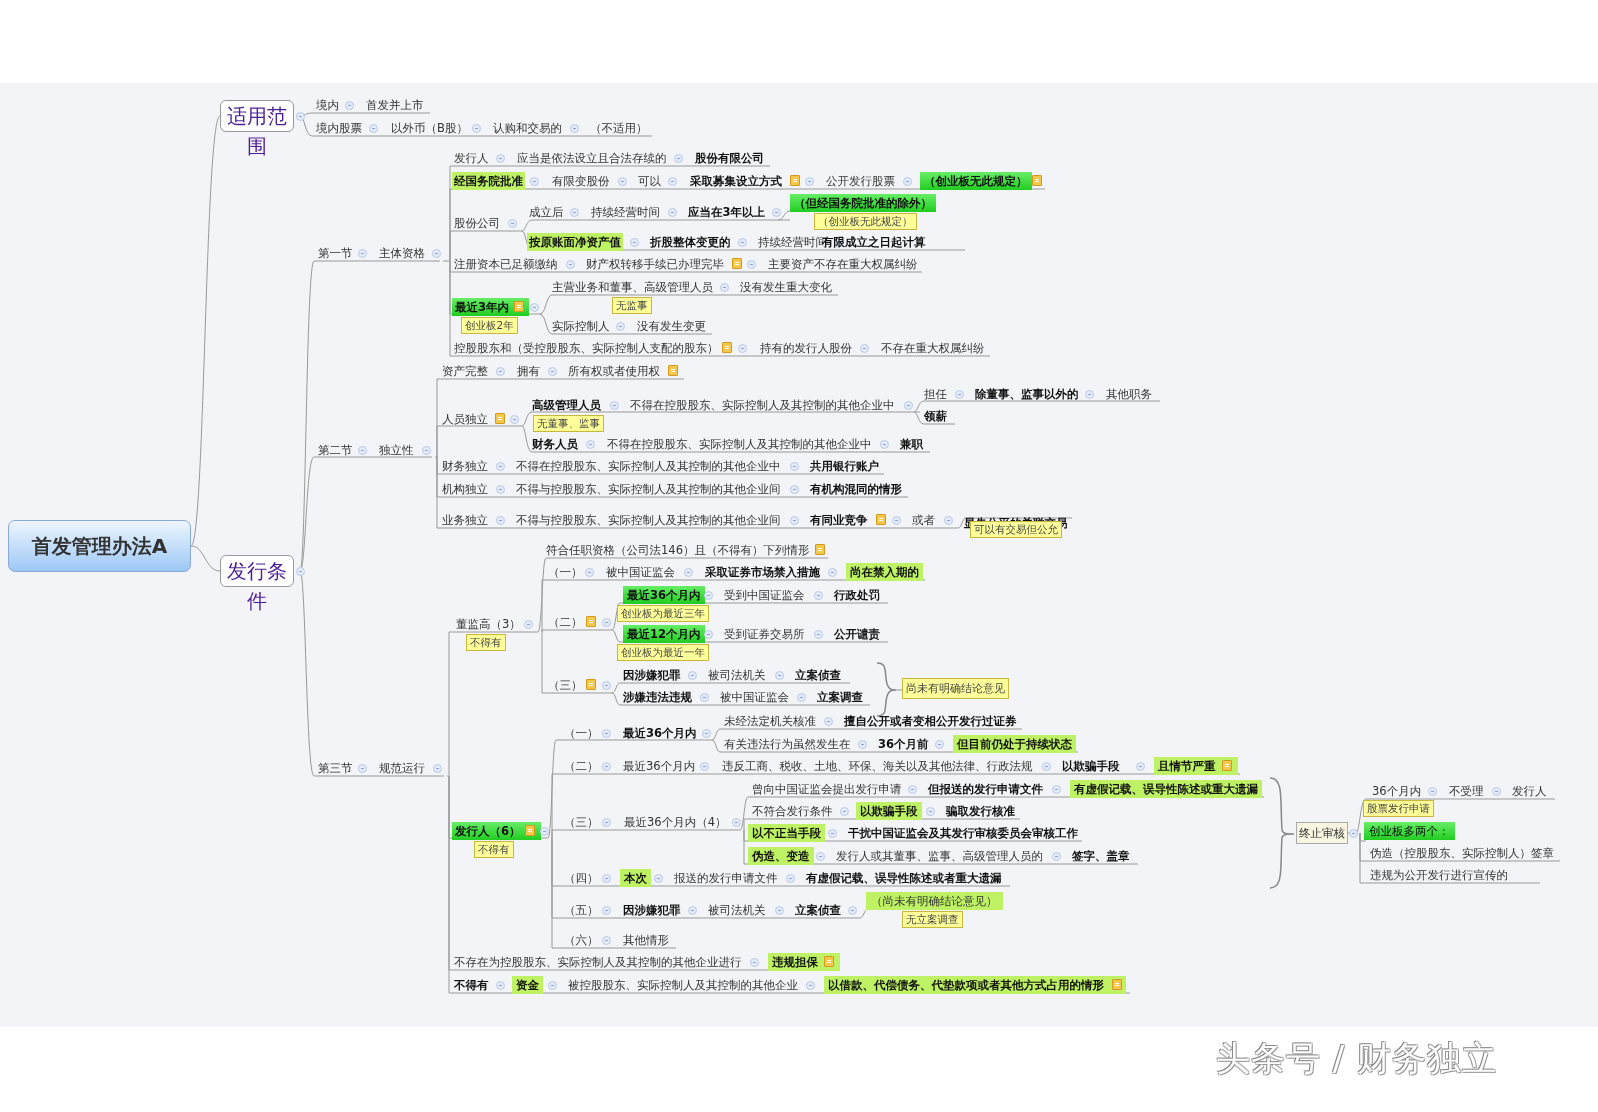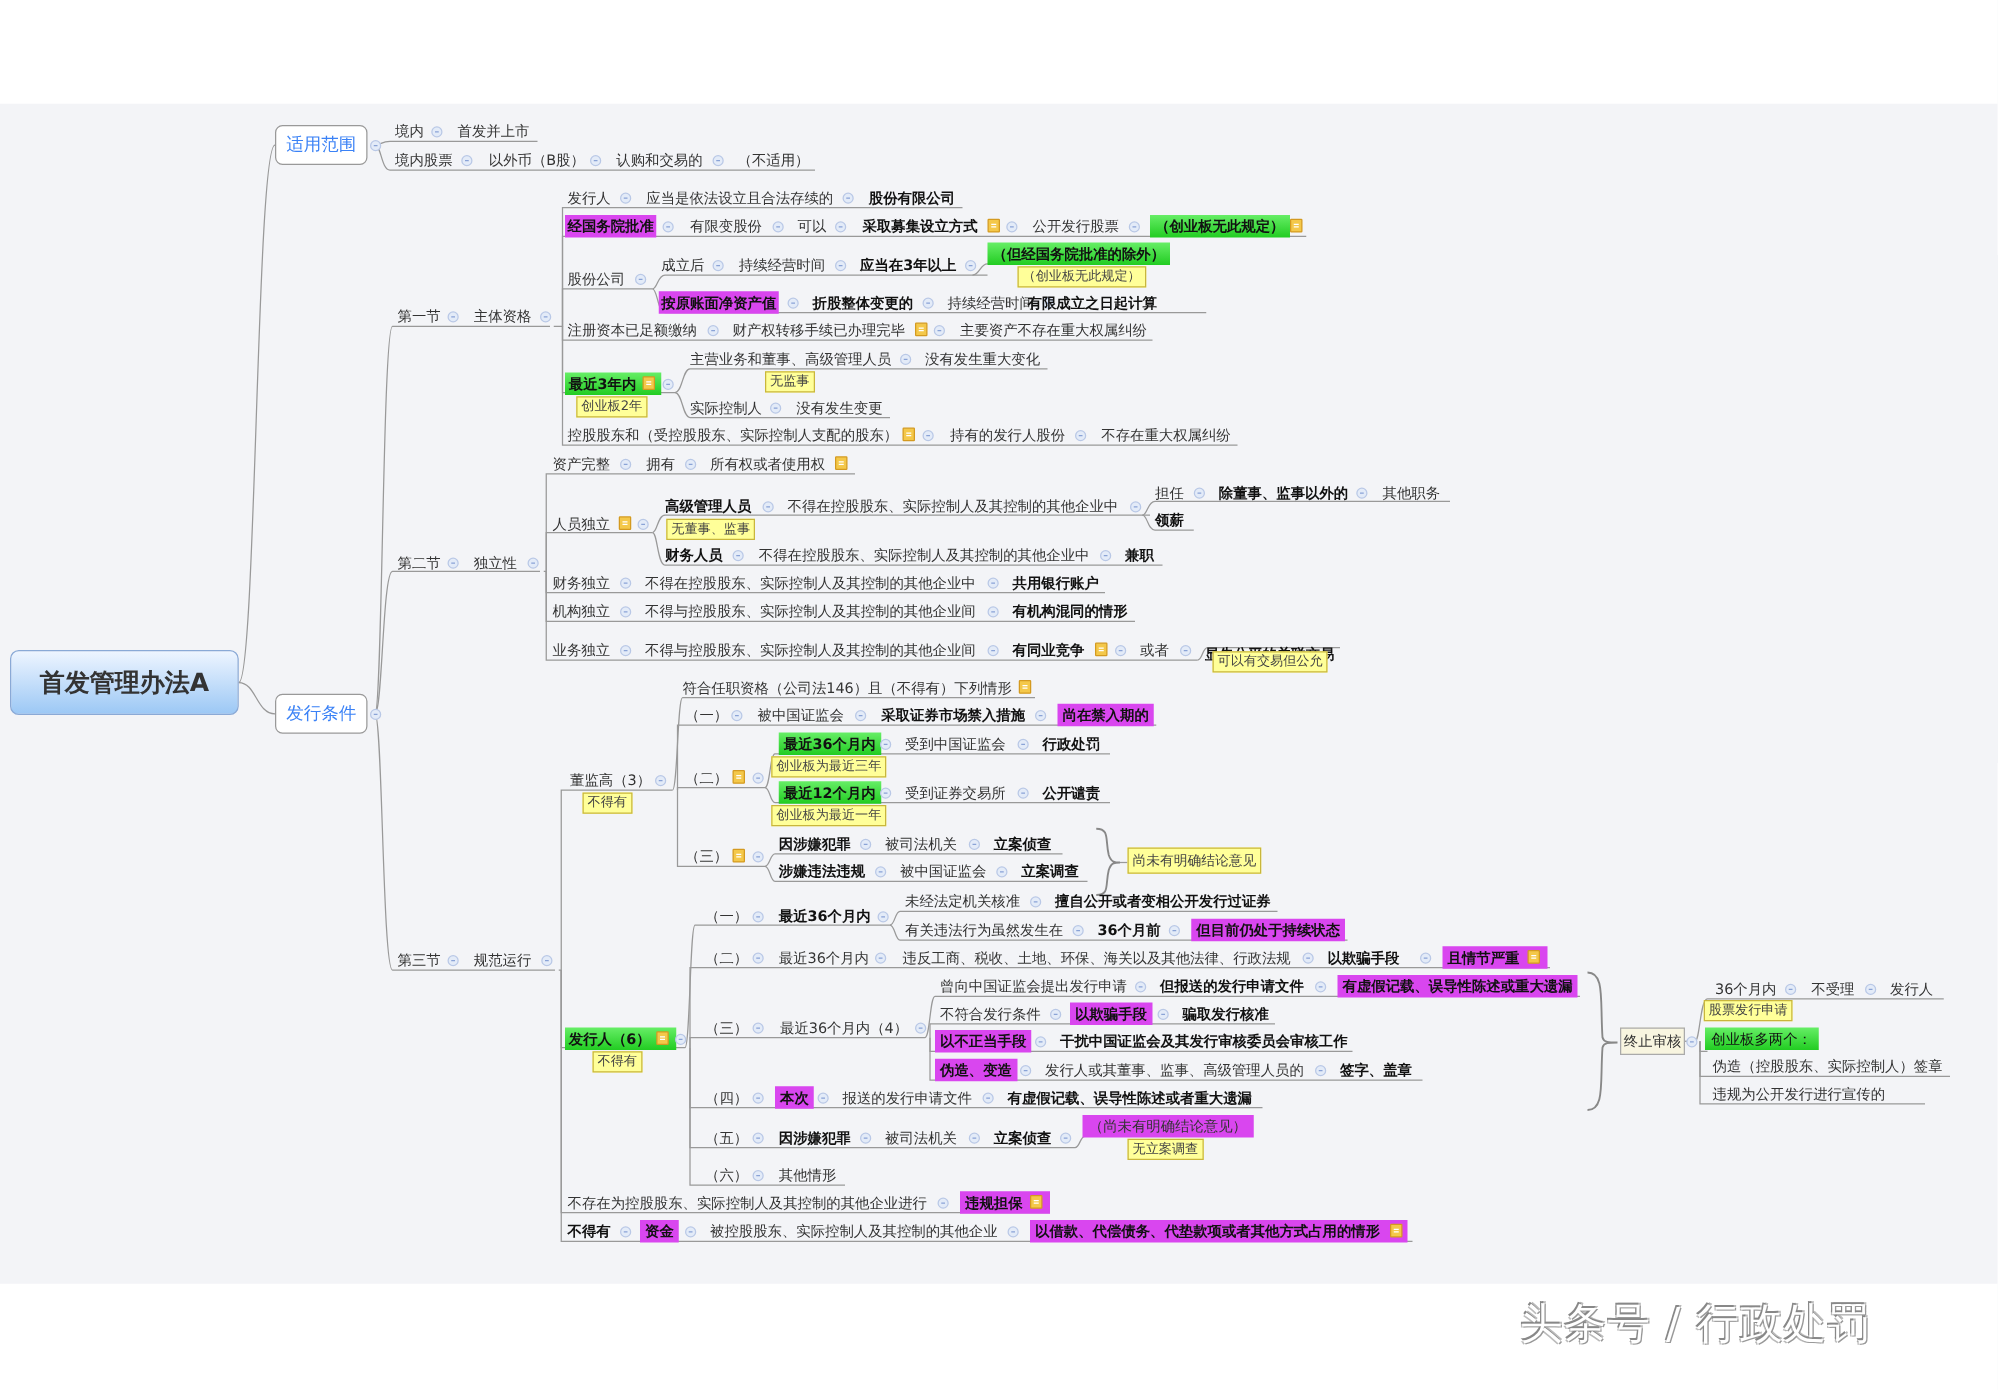--- a/index.html
+++ b/index.html
@@ -1,28 +1,28 @@
 <!DOCTYPE html>
 <html><head>
 <meta charset="utf-8">
 <style>
 *{box-sizing:border-box;margin:0;padding:0}
 html,body{width:1598px;height:1112px;background:#fff;overflow:hidden;font-family:"DejaVu Sans","Liberation Sans",sans-serif}
 #canvas{position:absolute;left:0;top:83px;width:1598px;height:944px;background:#f3f4f7}
 #lines{position:absolute;left:0;top:0;width:1598px;height:1112px;pointer-events:none}
 .n{position:absolute;font-size:11.5px;color:#333;white-space:nowrap;line-height:18px;height:18px;padding:0 2px}
 .b{font-weight:bold;color:#111}
-.y{background:#d946ef}
+.y{background:#bef264}
 .g{background:linear-gradient(#66ee66,#22cc22);font-weight:bold;color:#111}
 .lab{position:absolute;font-size:10.5px;color:#444;background:#ffff99;border:1px solid #c9b63c;padding:0 3px;line-height:15px;height:17px;white-space:nowrap}
 .dot{position:absolute;width:9px;height:9px;border-radius:50%;border:1px solid #b9c8e6;background:#e3ebf8}
 .dot::after{content:"";position:absolute;left:2px;top:3px;width:3px;height:1px;background:#8aa3d6}
 .note{position:absolute;width:10px;height:11px;background:#f4c84a;border:1px solid #d49a20;border-radius:1px}
 .note::after{content:"";position:absolute;left:2px;top:3px;width:4px;height:1px;background:#fff;box-shadow:0 2px 0 #fff}
-.box{position:absolute;background:#fff;border:1px solid #999;border-radius:6px;font-size:14px;color:#3b82f6;text-align:center;line-height:30px}
+.box{position:absolute;background:#fff;border:1px solid #999;border-radius:6px;font-size:20px;color:#4c1d95;text-align:center;line-height:30px}
 .root{position:absolute;left:8px;top:520px;width:183px;height:52px;border-radius:7px;border:1px solid #8aa9d6;background:linear-gradient(#eef5ff,#9cc8f5);font-size:20px;font-weight:bold;color:#333;text-align:center;line-height:50px}
 .term{position:absolute;left:1296px;top:822px;width:52px;height:22px;background:#f8f5e0;border:1px solid #aaa;font-size:11.5px;line-height:20px;text-align:center;color:#333}
 .wm{position:absolute;left:1216px;top:1036px;font-size:34px;color:#fff;letter-spacing:1px;text-shadow:-1px -1px 0 #888,1px 1px 0 #999,1px -1px 0 #bbb,-1px 1px 0 #bbb}
 </style>
 </head>
 <body>
 
 <div id="canvas"></div>
 
 <svg id="lines" fill="none" stroke="#999" stroke-width="1">
@@ -376,13 +376,13 @@
 <div class="n" style="left:1370px;top:782px">36个月内</div>
 <div class="dot" style="left:1428px;top:787px"></div>
 <div class="n" style="left:1447px;top:782px">不受理</div>
 <div class="dot" style="left:1492px;top:787px"></div>
 <div class="n" style="left:1510px;top:782px">发行人</div>
 <div class="lab" style="left:1363px;top:800px">股票发行申请</div>
 <div class="n g" style="left:1364px;top:822px;padding:0 5px;font-weight:normal">创业板多两个：</div>
 <div class="n" style="left:1368px;top:844px">伪造（控股股东、实际控制人）签章</div>
 <div class="n" style="left:1368px;top:866px">违规为公开发行进行宣传的</div>
 
-<div class="wm">头条号 / 行政处罚</div>
+<div class="wm">头条号 / 财务独立</div>
 
 </body></html>

